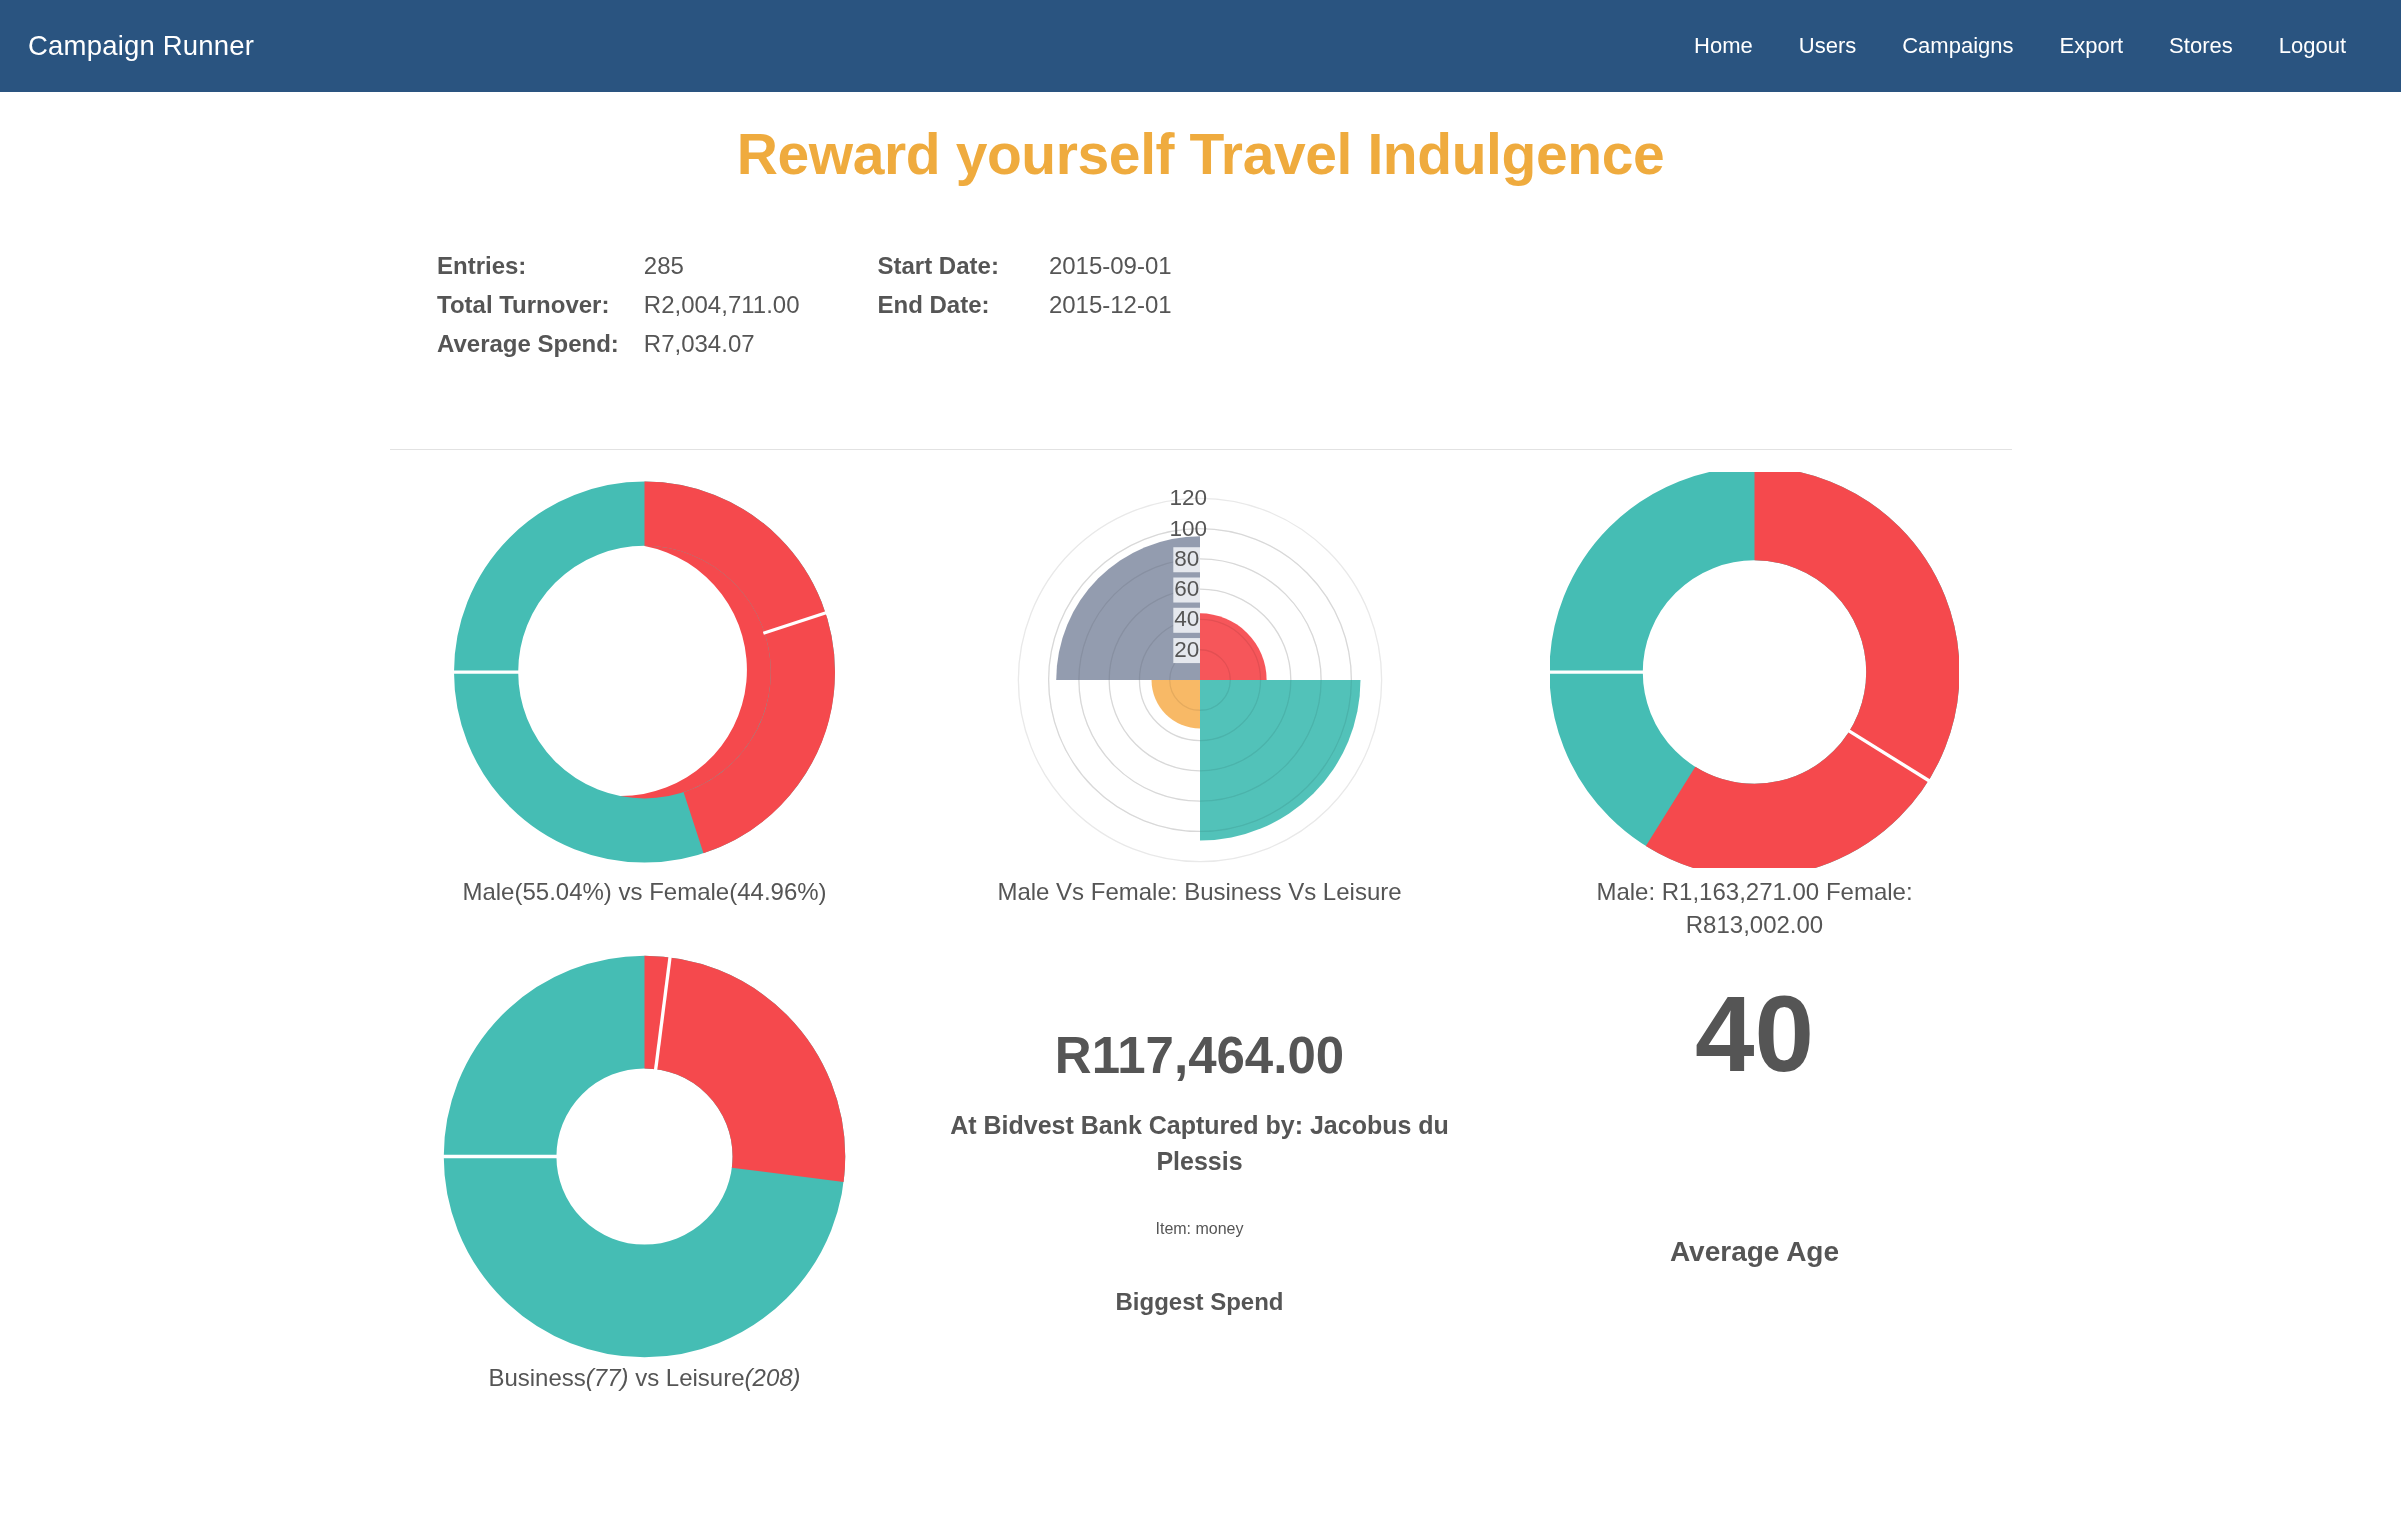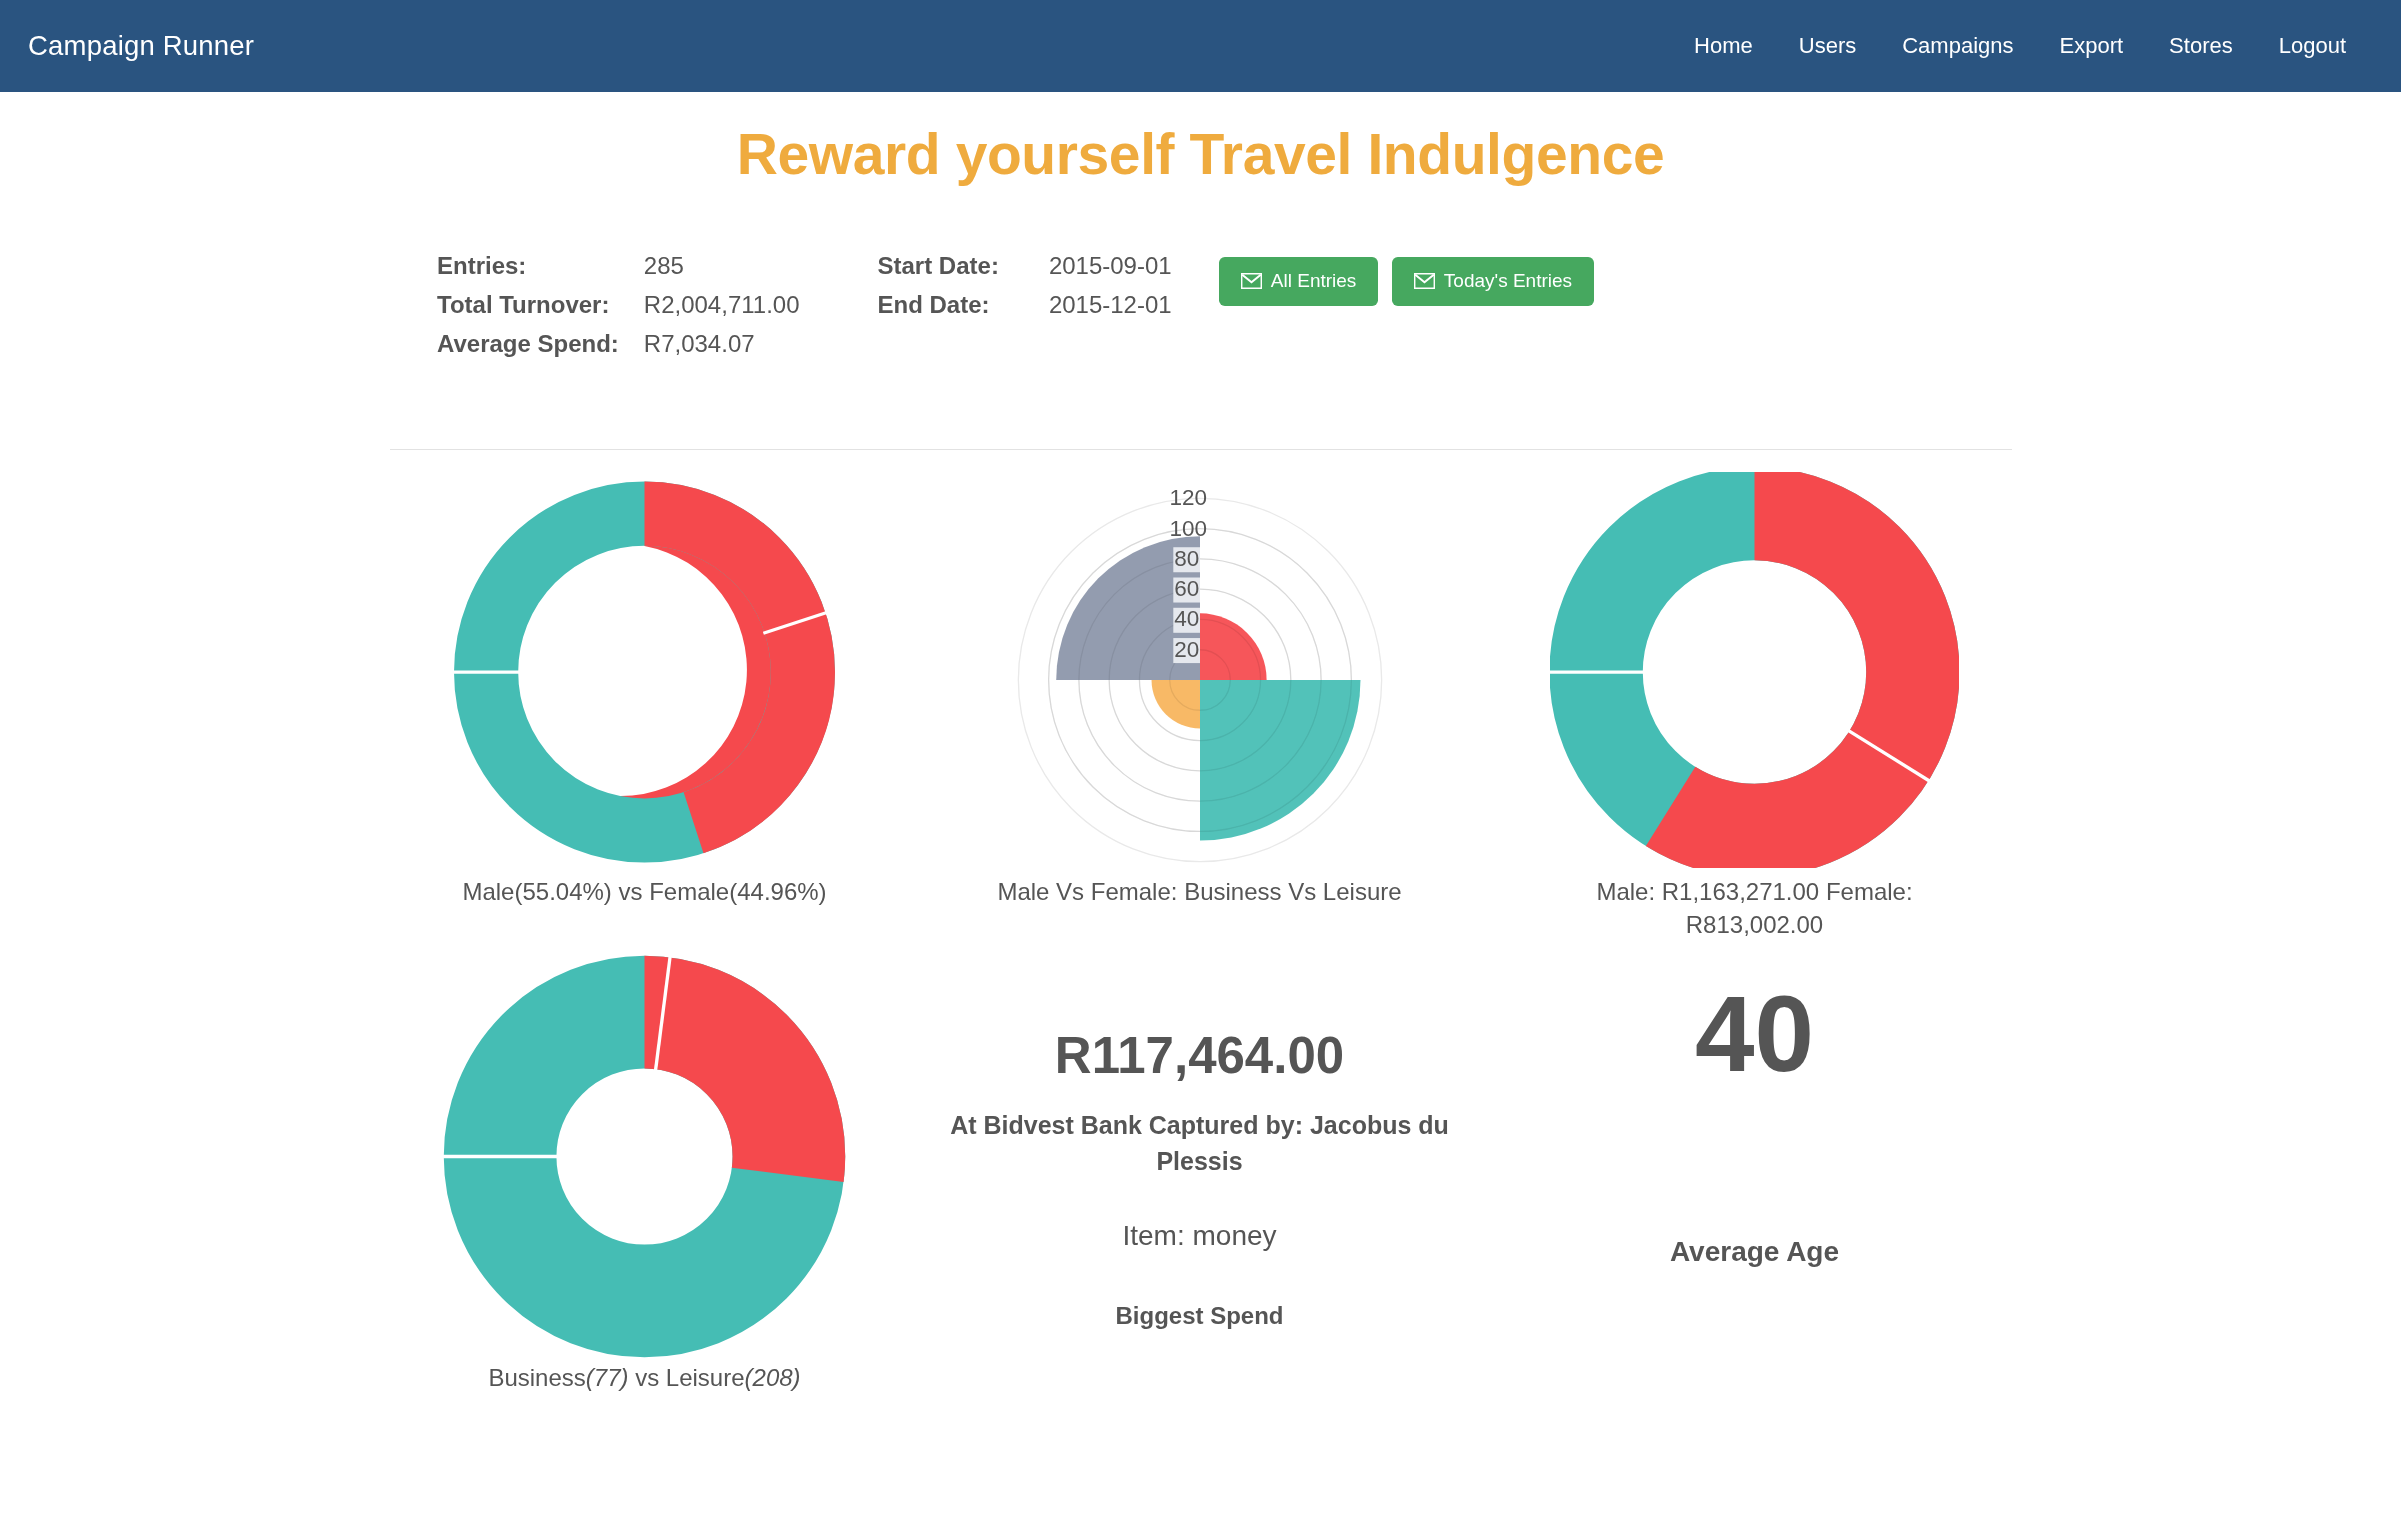--- a/index.html
+++ b/index.html
@@ -135,21 +135,21 @@
   .sub-line {
     font-size: 25px;
     font-weight: bold;
     text-align: center;
     line-height: 1.45;
     margin-top: 22px;
     max-width: 500px;
     color: #555555;
   }
   .item-line {
-    font-size: 28px;
+    font-size: 16px;
     text-align: center;
     margin-top: 40px;
     color: #555555;
     font-weight: normal;
   }
   .panel-caption {
     font-size: 24px;
     font-weight: bold;
     text-align: center;
     margin-top: 50px;
@@ -213,40 +213,20 @@
       <td class="stat-label">Start Date:</td>
       <td class="stat-value">2015-09-01</td>
     </tr>
     <tr>
       <td class="stat-label">End Date:</td>
       <td class="stat-value">2015-12-01</td>
     </tr>
   </tbody>
     </table>
 
-  <div id="summary-buttons">
-    <button class="green-btn">
-      <span class="env-icon">
-        <svg width="21" height="16" viewBox="0 0 25 19">
-            <rect x="0.5" y="0.5" width="24" height="18" rx="1.5" fill="none" stroke="#ffffff" stroke-width="2.4"></rect>
-            <path d="M1.5 2 L12.5 11 L23.5 2" fill="none" stroke="#ffffff" stroke-width="2.4"></path>
-          </svg>
-      </span>
-      <span>All Entries</span>
-    </button>
-    <button class="green-btn">
-      <span class="env-icon">
-        <svg width="21" height="16" viewBox="0 0 25 19">
-            <rect x="0.5" y="0.5" width="24" height="18" rx="1.5" fill="none" stroke="#ffffff" stroke-width="2.4"></rect>
-            <path d="M1.5 2 L12.5 11 L23.5 2" fill="none" stroke="#ffffff" stroke-width="2.4"></path>
-          </svg>
-      </span>
-      <span>Today's Entries</span>
-    </button>
-  </div>
 </div>
 
 <div id="divider"></div>
 
 <div id="chart-grid">
 
   <div class="cell">
     <div class="donut-wrap">
       <svg width="409" height="396" viewBox="0 0 490 475">
         <g transform="translate(245,240)">

